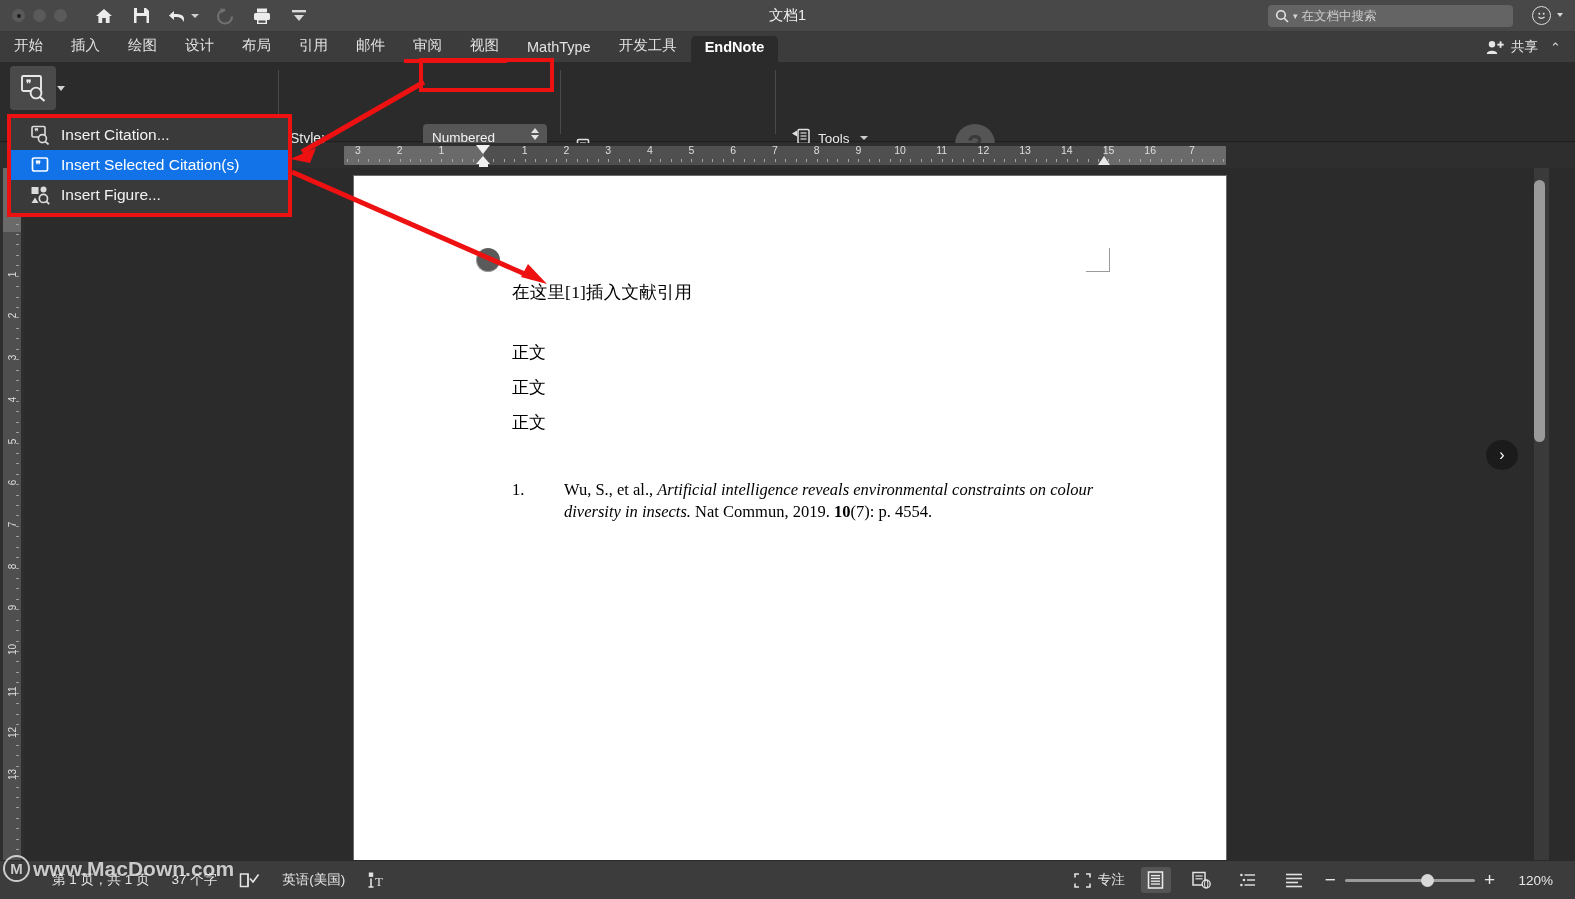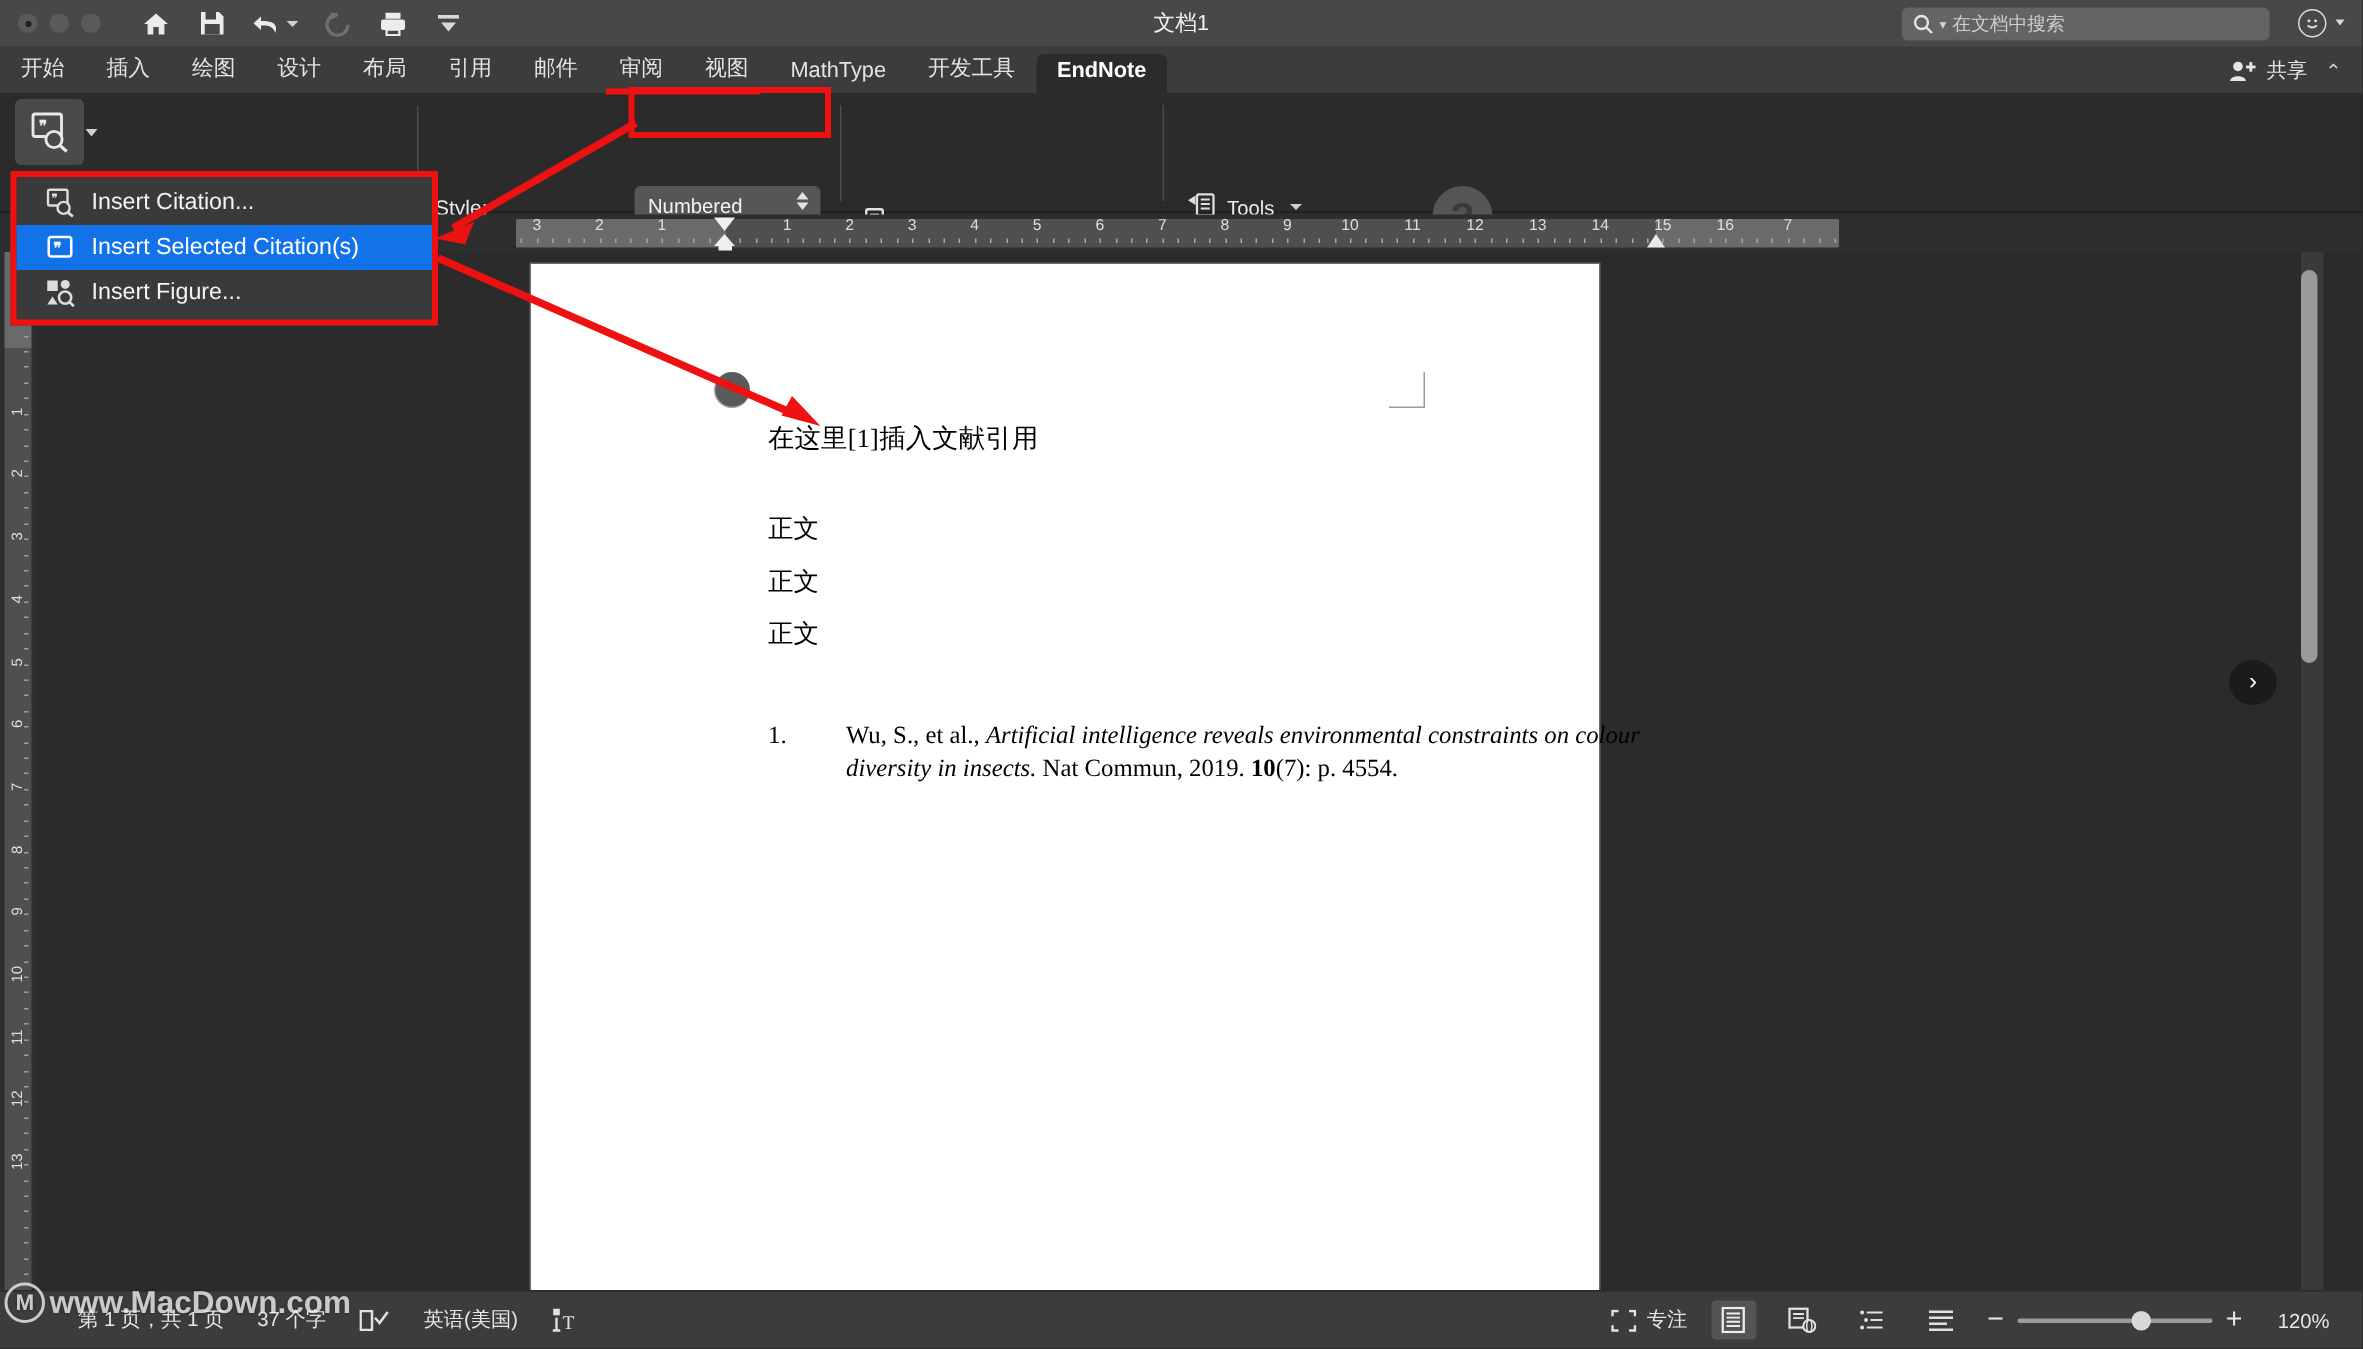--- a/index.html
+++ b/index.html
@@ -146,21 +146,21 @@
   }
   .vr-tick { position:absolute; left:13px; width:6px; height:1px; background:#c5c5c5;}
   .vr-tick.minor { left:16px; width:3px; background:#9e9e9e;}
 
   
   .canvas {
     position:absolute; top:168px; left:24px; width:1527px; height:692px;
     background:#2b2b2b;
   }
   .page {
-    position:absolute; left:330px; top:8px; width:712px; height:684px;
+    position:absolute; left:330px; top:8px; width:872px; height:684px;
     background:#ffffff;
     box-shadow: 0 0 0 1px #6a6a6a;
   }
   .crop-mark { position:absolute; width:24px; height:24px; }
   .crop-mark.tl { border-left:1.5px solid #9a9a9a; border-bottom:1.5px solid #9a9a9a; }
   .crop-mark.tr { border-right:1.5px solid #9a9a9a; border-bottom:1.5px solid #9a9a9a; }
   .doc-text {
     position:absolute; left:158px; top:108px; width:600px;
     font-family:"Liberation Serif", serif; color:#000;
   }

